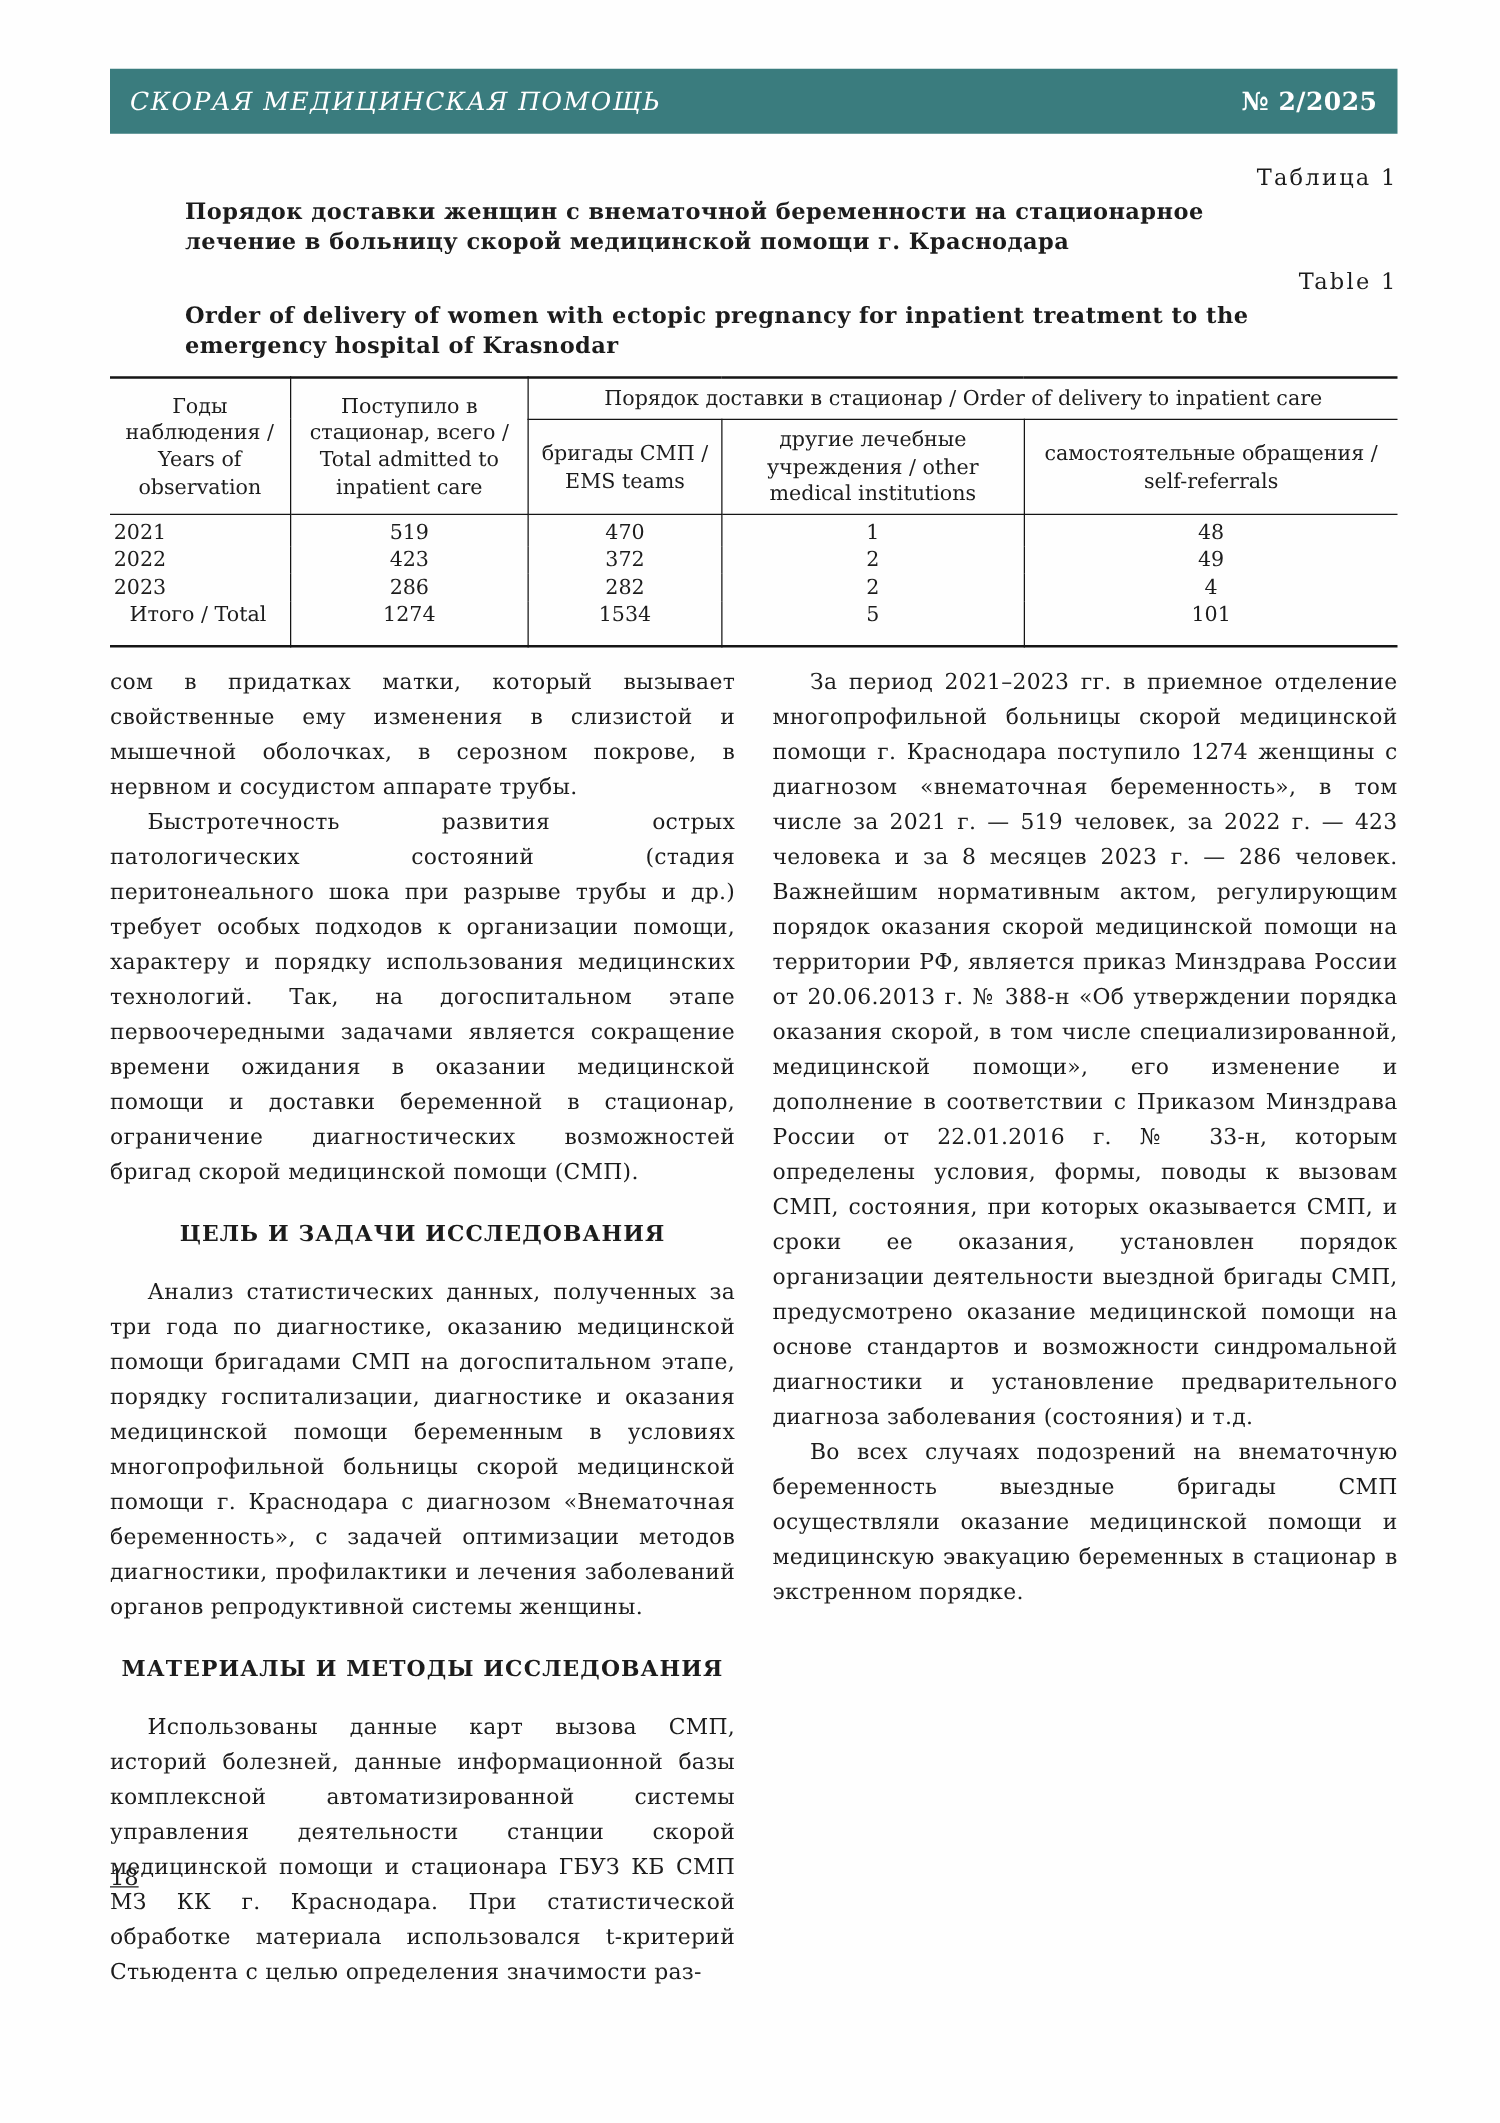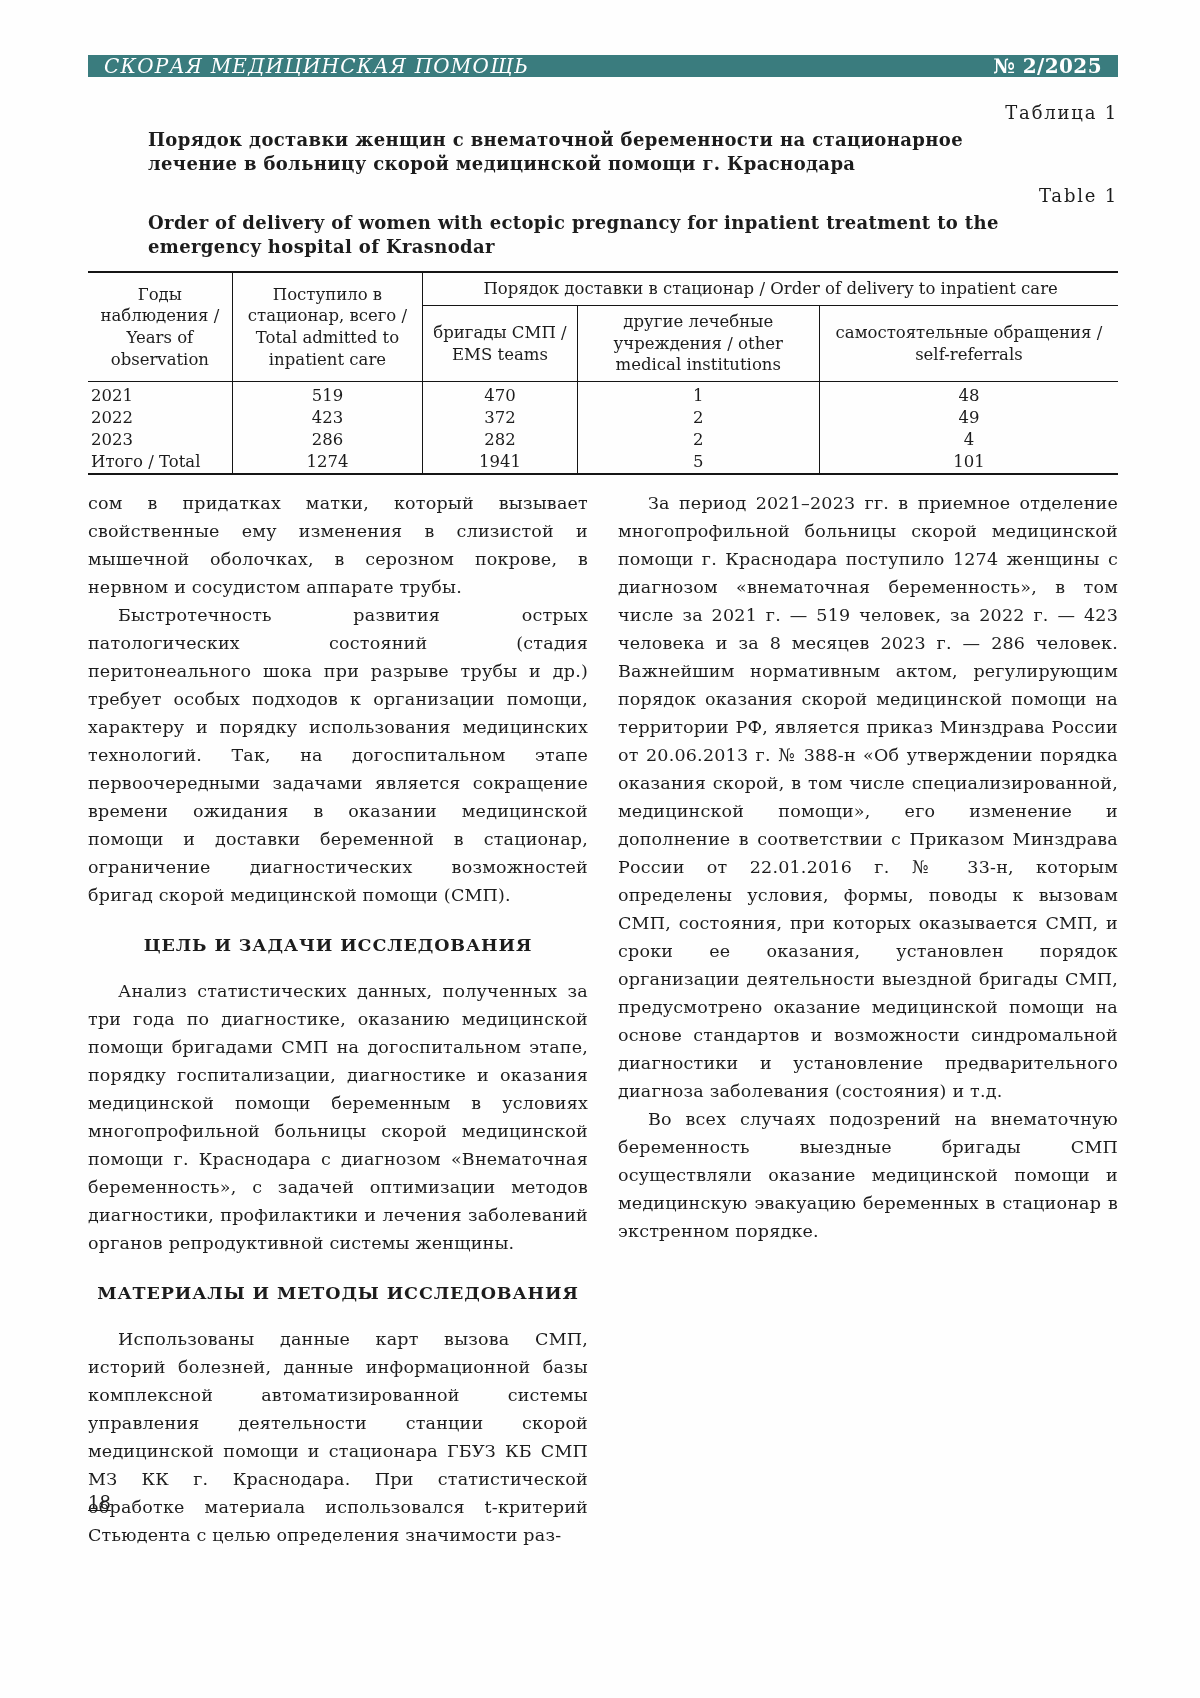--- a/index.html
+++ b/index.html
@@ -10,21 +10,21 @@
     width: 1200px;
     height: 1698px;
     background: #fefefe;
     font-family: "DejaVu Serif", "Liberation Serif", serif;
     color: #1c1c1c;
     overflow: hidden;
   }
   .inner { padding: 55px 82px 0 88px; }
 
   .header-bar {
-    height: 22px;
+    height: 52px;
     background: #3a7c7e;
     color: #ffffff;
     display: flex;
     justify-content: space-between;
     align-items: center;
     padding: 0 16px;
   }
   .journal-name { font-style: italic; font-size: 20px; letter-spacing: 0.06em; }
   .issue { font-weight: bold; font-size: 20px; letter-spacing: 0.02em; }
 
@@ -57,21 +57,21 @@
   }
   .data-table td {
     border-left: 1px solid #151515;
     border-right: 1px solid #151515;
     padding: 0 6px;
     line-height: 22px;
     text-align: center;
   }
   .data-table td.year { text-align: left; padding-left: 3px; }
   .data-table tbody tr:first-child td { padding-top: 3px; }
-  .data-table tbody tr:last-child td { padding-bottom: 0; }
+  .data-table tbody tr:last-child td { padding-bottom: 13px; text-align: center; }
 
   .article { display: flex; gap: 30px; margin-top: 14px; }
   .article .col {
     width: 500px;
     font-size: 17.5px;
     line-height: 28px;
     text-align: justify;
     letter-spacing: 0.012em;
     hyphens: auto;
   }
@@ -142,21 +142,21 @@
         <tr>
           <td class="year">2023</td>
           <td>286</td>
           <td>282</td>
           <td>2</td>
           <td>4</td>
         </tr>
         <tr>
           <td class="year">Итого / Total</td>
           <td>1274</td>
-          <td>1941</td>
+          <td>1534</td>
           <td>5</td>
           <td>101</td>
         </tr>
       </tbody>
     </table>
 
     <div class="article">
       <div class="col">
         <p class="cont">сом в придатках матки, который вызывает свойственные ему изменения в слизистой и мышечной оболочках, в серозном покрове, в нервном и сосудистом аппарате трубы.</p>
         <p>Быстротечность развития острых патологических состояний (стадия перитонеального шока при разрыве трубы и др.) требует особых подходов к организации помощи, характеру и порядку использования медицинских технологий. Так, на догоспитальном этапе первоочередными задачами является сокращение времени ожидания в оказании медицинской помощи и доставки беременной в стационар, ограничение диагностических возможностей бригад скорой медицинской помощи (СМП).</p>

